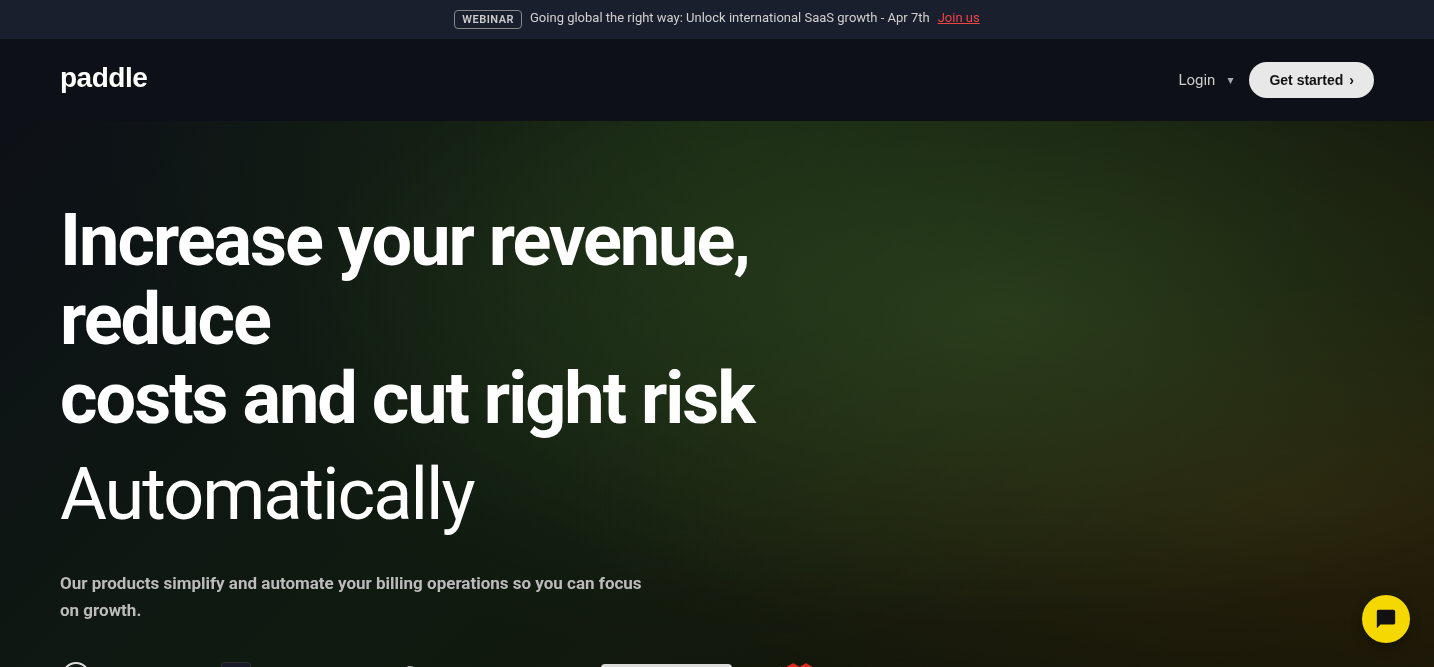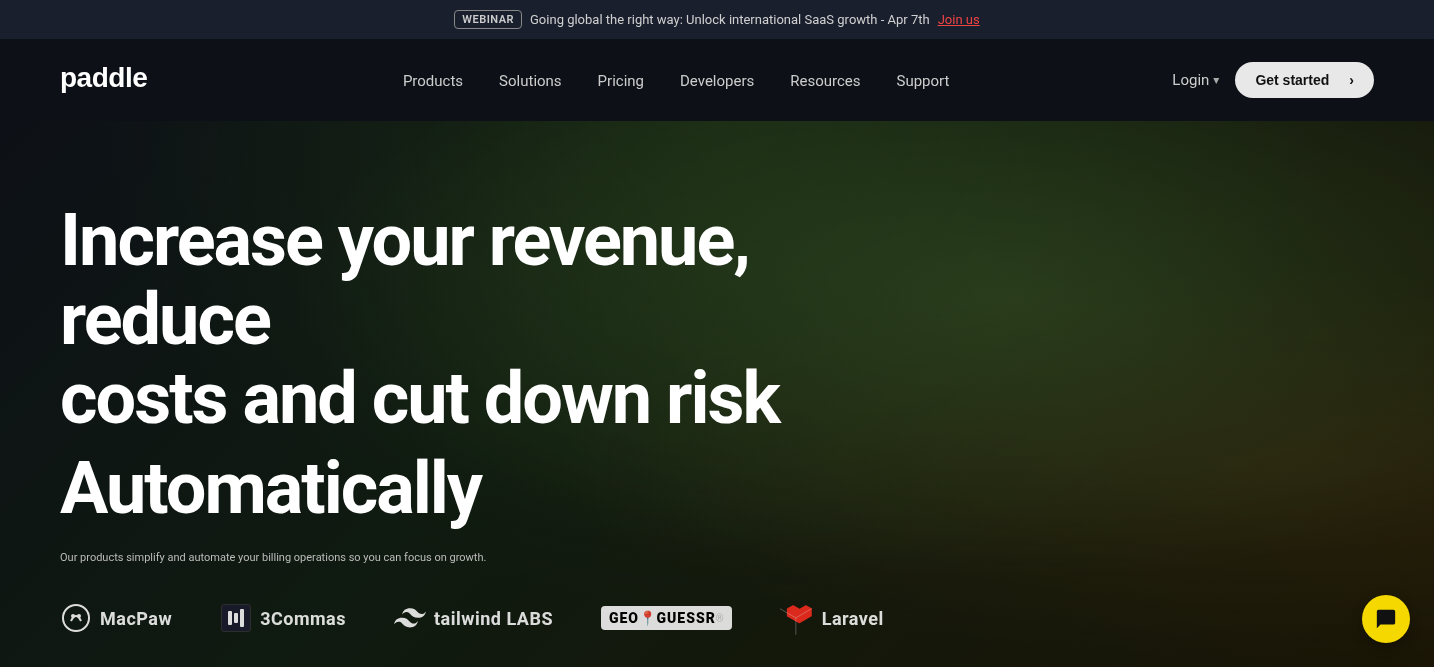--- a/index.html
+++ b/index.html
@@ -17,21 +17,21 @@
     }
 
     
     .announcement-bar {
       background: #1a1f2e;
       text-align: center;
       padding: 10px 20px;
       font-size: 13px;
       color: #d0d0d0;
       display: flex;
-      align-items: center;
+      align-items: flex-start;
       justify-content: center;
       gap: 8px;
     }
 
     .webinar-badge {
       background: transparent;
       border: 1px solid #888;
       color: #ccc;
       font-size: 11px;
       font-weight: 600;
@@ -81,21 +81,21 @@
 
     .nav-right {
       display: flex;
       align-items: center;
       gap: 16px;
     }
 
     .login-btn {
       display: flex;
       align-items: center;
-      gap: 4px;
+      gap: 12px;
       color: #cccccc;
       font-size: 15px;
       cursor: pointer;
       background: none;
       border: none;
       font-family: inherit;
     }
 
     .login-btn .chevron {
       font-size: 12px;
@@ -106,21 +106,21 @@
       background: #e8e8e8;
       color: #111111;
       border: none;
       padding: 10px 20px;
       border-radius: 20px;
       font-size: 14px;
       font-weight: 600;
       cursor: pointer;
       display: flex;
       align-items: center;
-      gap: 20px;
+      gap: 6px;
       transition: background 0.2s;
     }
 
     .get-started-btn .arrow {
       font-size: 14px;
     }
 
     
     .hero {
       position: relative;
@@ -132,38 +132,39 @@
                   linear-gradient(135deg, #0d1117 0%, #0f1a10 40%, #1a1505 100%);
     }
 
     .hero-title {
       font-size: 72px;
       font-weight: 700;
       line-height: 1.1;
       max-width: 750px;
       color: #ffffff;
       letter-spacing: -2px;
-      margin-bottom: 10px;
+      margin-bottom: 16px;
     }
 
     .hero-subtitle {
       font-size: 72px;
-      font-weight: 700;
+      font-weight: 400;
       line-height: 1.1;
       color: #ffffff;
       letter-spacing: -2px;
-      margin-bottom: 21px;
+      margin-bottom: 36px;
     }
 
     .hero-description {
-      font-size: 11px;
+      font-size: 17px;
       color: #bbbbbb;
       max-width: 600px;
       margin-bottom: 36px;
       line-height: 1.6;
+      font-weight: bold;
     }
 
     
     .logo-strip {
       display: flex;
       align-items: center;
       gap: 48px;
       flex-wrap: wrap;
     }
 
@@ -260,45 +261,37 @@
   <a>Join us</a>
 </div>
 
 <nav class="navbar">
   <div class="logo">
     <svg width="120" height="36" viewBox="0 0 120 36" fill="none" xmlns="http://www.w3.org/2000/svg">
       <text x="0" y="28" font-family="-apple-system, BlinkMacSystemFont, sans-serif" font-size="28" font-weight="700" fill="white">paddle</text>
     </svg>
   </div>
 
-  <ul class="nav-links">
-    <li><a>Products</a></li>
-    <li><a>Solutions</a></li>
-    <li><a>Pricing</a></li>
-    <li><a>Developers</a></li>
-    <li><a>Resources</a></li>
-    <li><a>Support</a></li>
-  </ul>
 
   <div class="nav-right">
     <button class="login-btn">
       <span>Login</span>
       <span class="chevron">▾</span>
     </button>
     <button class="get-started-btn">
       <span>Get started</span>
       <span class="arrow">›</span>
     </button>
   </div>
 </nav>
 
 <section class="hero">
   <h1 class="hero-title">
     <span>Increase your revenue, reduce</span><br>
-    <span>costs and cut down risk</span>
+    <span>costs and cut right risk</span>
   </h1>
   <div class="hero-subtitle">Automatically</div>
   <p class="hero-description">Our products simplify and automate your billing operations so you can focus on growth.</p>
 
   <div class="logo-strip">
 
     <div class="brand-logo">
       <div class="brand-logo-icon">
         <svg width="30" height="30" viewBox="0 0 30 30" fill="none">
           <circle cx="15" cy="15" r="13" stroke="white" stroke-width="2" fill="none"></circle>

